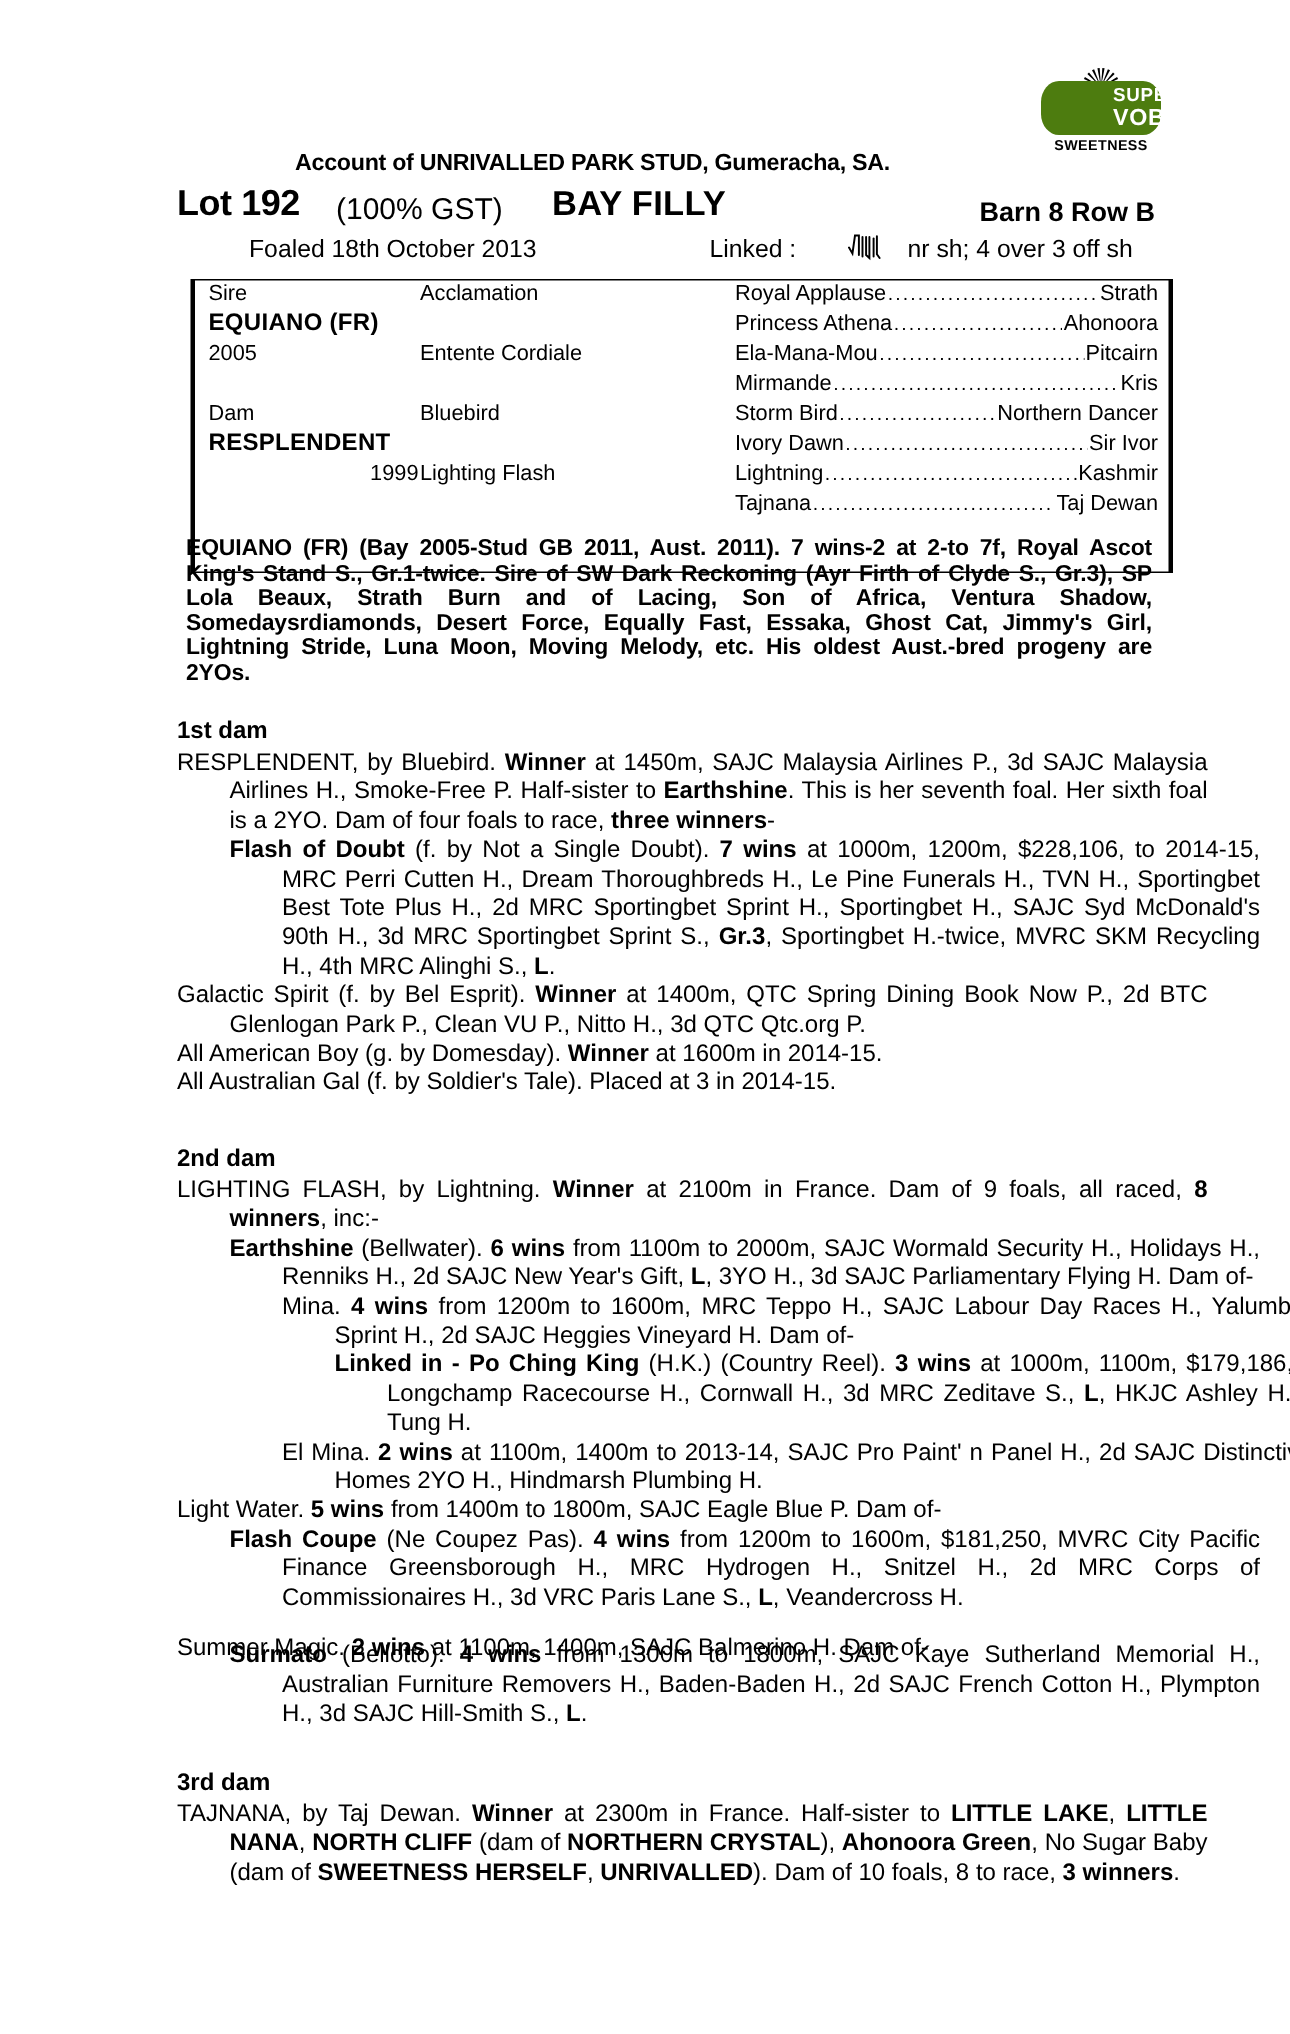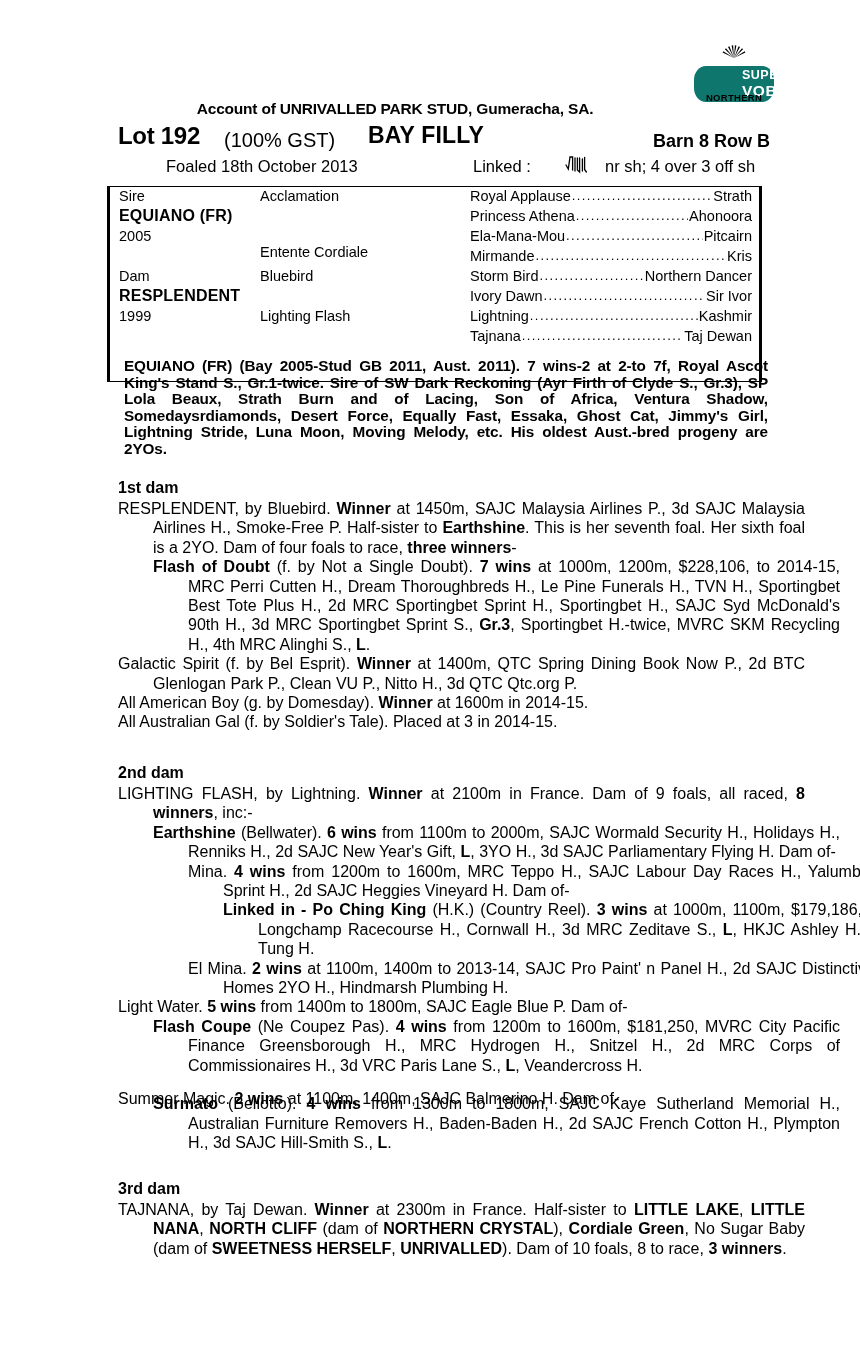--- a/index.html
+++ b/index.html
@@ -30,24 +30,24 @@
     left: 50%;
     top: 0px;
     transform: translateX(-50%);
     width: 34px;
     height: 14px;
     overflow: hidden;
   }
   #vobis-logo .badge {
     position: absolute;
     left: 0;
-    top: 22px;
+    top: 10px;
     width: 80px;
     height: 36px;
-    background: #0f766e;
+    background: #4d7c0f;
     border-radius: 12px / 14px;
     color: #fff;
     box-sizing: border-box;
     padding-top: 2px;
     padding-left: 48px;
   }
   #vobis-logo .badge .l1 {
     font-size: 12.5px;
     font-weight: bold;
     letter-spacing: 0.5px;
@@ -137,21 +137,21 @@
     left: 445px;
     top: -4px;
     width: 30px;
     height: 24px;
   }
   #foaled-row .brand-desc { position: absolute; left: 487px; top: 0; }
 
   
   #pedigree {
     position: absolute;
-    left: 107px;
+    left: 127px;
     top: 186px;
     width: 655px;
     height: 196px;
     border: 1px solid #000;
     border-left: 3px solid #000;
     border-right: 3px solid #000;
     box-sizing: border-box;
   }
   #pedigree .grid {
     position: relative;
@@ -244,21 +244,21 @@
         <path d="M17 14 L25.0 4.3 L26.1 5.3 Z"></path>
         <path d="M17 14 L5.6 8.6 L6.3 7.3 Z"></path>
         <path d="M17 14 L27.7 7.3 L28.4 8.6 Z"></path>
       </g>
     </svg>
   </span>
   <span class="badge">
     <span class="l1">SUPER</span>
     <span class="l2">VOBIS</span>
   </span>
-  <span class="nominated">NORTHERN</span>
+  <span class="nominated">SWEETNESS</span>
 </div>
 
 <div id="account-line">Account of UNRIVALLED PARK STUD, Gumeracha, SA.</div>
 
 <div id="lot-row">
   <span class="lot-no">Lot 192</span>
   <span class="gst">(100% GST)</span>
   <span class="sex">BAY FILLY</span>
   <span class="barn">Barn 8 Row B</span>
 </div>
@@ -281,21 +281,21 @@
 </div>
 
 <div id="pedigree">
   <div class="grid">
 
     <div class="r c1" style="top:0px;">Sire</div>
     <div class="r c1 name" style="top:19px;">EQUIANO (FR)</div>
     <div class="r c1" style="top:40px;">2005</div>
 
     <div class="r c2" style="top:0px;">Acclamation</div>
-    <div class="r c2" style="top:40px;margin-top:16px;">Entente Cordiale</div>
+    <div class="r c2" style="top:40px;">Entente Cordiale</div>
 
     <div class="r c3" style="top:0px;">
       <span class="dotrow">
         <span class="a">Royal Applause</span>
         <span class="dots">........................................................</span>
         <span class="b">Strath</span>
       </span>
     </div>
     <div class="r c3" style="top:20px;">
       <span class="dotrow">
@@ -314,21 +314,21 @@
     <div class="r c3" style="top:60px;">
       <span class="dotrow">
         <span class="a">Mirmande</span>
         <span class="dots">........................................................</span>
         <span class="b">Kris</span>
       </span>
     </div>
 
     <div class="r c1" style="top:80px;">Dam</div>
     <div class="r c1 name" style="top:99px;">RESPLENDENT</div>
-    <div class="r c1" style="top:120px;">1999</div>
+    <div class="r c1" style="top:120px;text-align:right;">1999</div>
 
     <div class="r c2" style="top:80px;">Bluebird</div>
     <div class="r c2" style="top:120px;">Lighting Flash</div>
 
     <div class="r c3" style="top:80px;">
       <span class="dotrow">
         <span class="a">Storm Bird</span>
         <span class="dots">........................................................</span>
         <span class="b">Northern Dancer</span>
       </span>
@@ -370,14 +370,14 @@
     <div class="blk lvl0" style="top: 784px;">LIGHTING FLASH, by Lightning. <b>Winner</b> at 2100m in France. Dam of 9 foals, all raced, <b>8 winners</b>, inc:-</div>
     <div class="blk lvl1" style="top: 822.8px;"><b>Earthshine</b> (Bellwater). <b>6 wins</b> from 1100m to 2000m, SAJC Wormald Security H., Holidays H., Renniks H., 2d SAJC New Year's Gift, <b>L</b>, 3YO H., 3d SAJC Parliamentary Flying H. Dam of-</div>
     <div class="blk lvl2" style="top: 861.6px;">Mina. <b>4 wins</b> from 1200m to 1600m, MRC Teppo H., SAJC Labour Day Races H., Yalumbra Sprint H., 2d SAJC Heggies Vineyard H. Dam of-</div>
     <div class="blk lvl3" style="top: 900.4px;"><b>Linked in - Po Ching King</b> (H.K.) (Country Reel). <b>3 wins</b> at 1000m, 1100m, $179,186, HKJC Longchamp Racecourse H., Cornwall H., 3d MRC Zeditave S., <b>L</b>, HKJC Ashley H., Hong Tung H.</div>
     <div class="blk lvl2" style="top: 958.6px;">El Mina. <b>2 wins</b> at 1100m, 1400m to 2013-14, SAJC Pro Paint' n Panel H., 2d SAJC Distinctive Homes 2YO H., Hindmarsh Plumbing H.</div>
     <div class="blk lvl0" style="top: 997.4px;">Light Water. <b>5 wins</b> from 1400m to 1800m, SAJC Eagle Blue P. Dam of-</div>
     <div class="blk lvl1" style="top: 1016.8px;"><b>Flash Coupe</b> (Ne Coupez Pas). <b>4 wins</b> from 1200m to 1600m, $181,250, MVRC City Pacific Finance Greensborough H., MRC Hydrogen H., Snitzel H., 2d MRC Corps of Commissionaires H., 3d VRC Paris Lane S., <b>L</b>, Veandercross H.</div>
     <div class="blk lvl0" style="top: 1075px; margin-top: 14px;">Summer Magic. <b>2 wins</b> at 1100m, 1400m, SAJC Balmerino H. Dam of-</div>
     <div class="blk lvl1" style="top: 1094.4px;"><b>Surmato</b> (Bellotto). <b>4 wins</b> from 1300m to 1800m, SAJC Kaye Sutherland Memorial H., Australian Furniture Removers H., Baden-Baden H., 2d SAJC French Cotton H., Plympton H., 3d SAJC Hill-Smith S., <b>L</b>.</div>
     <div class="sec-head" style="top: 1180px;">3rd dam</div>
-    <div class="blk lvl0" style="top: 1200px;">TAJNANA, by Taj Dewan. <b>Winner</b> at 2300m in France. Half-sister to <b>LITTLE LAKE</b>, <b>LITTLE NANA</b>, <b>NORTH CLIFF</b> (dam of <b>NORTHERN CRYSTAL</b>), <b>Cordiale Green</b>, No Sugar Baby (dam of <b>SWEETNESS HERSELF</b>, <b>UNRIVALLED</b>). Dam of 10 foals, 8 to race, <b>3 winners</b>.</div>
+    <div class="blk lvl0" style="top: 1200px;">TAJNANA, by Taj Dewan. <b>Winner</b> at 2300m in France. Half-sister to <b>LITTLE LAKE</b>, <b>LITTLE NANA</b>, <b>NORTH CLIFF</b> (dam of <b>NORTHERN CRYSTAL</b>), <b>Ahonoora Green</b>, No Sugar Baby (dam of <b>SWEETNESS HERSELF</b>, <b>UNRIVALLED</b>). Dam of 10 foals, 8 to race, <b>3 winners</b>.</div>
   </div>
 
 </body></html>

